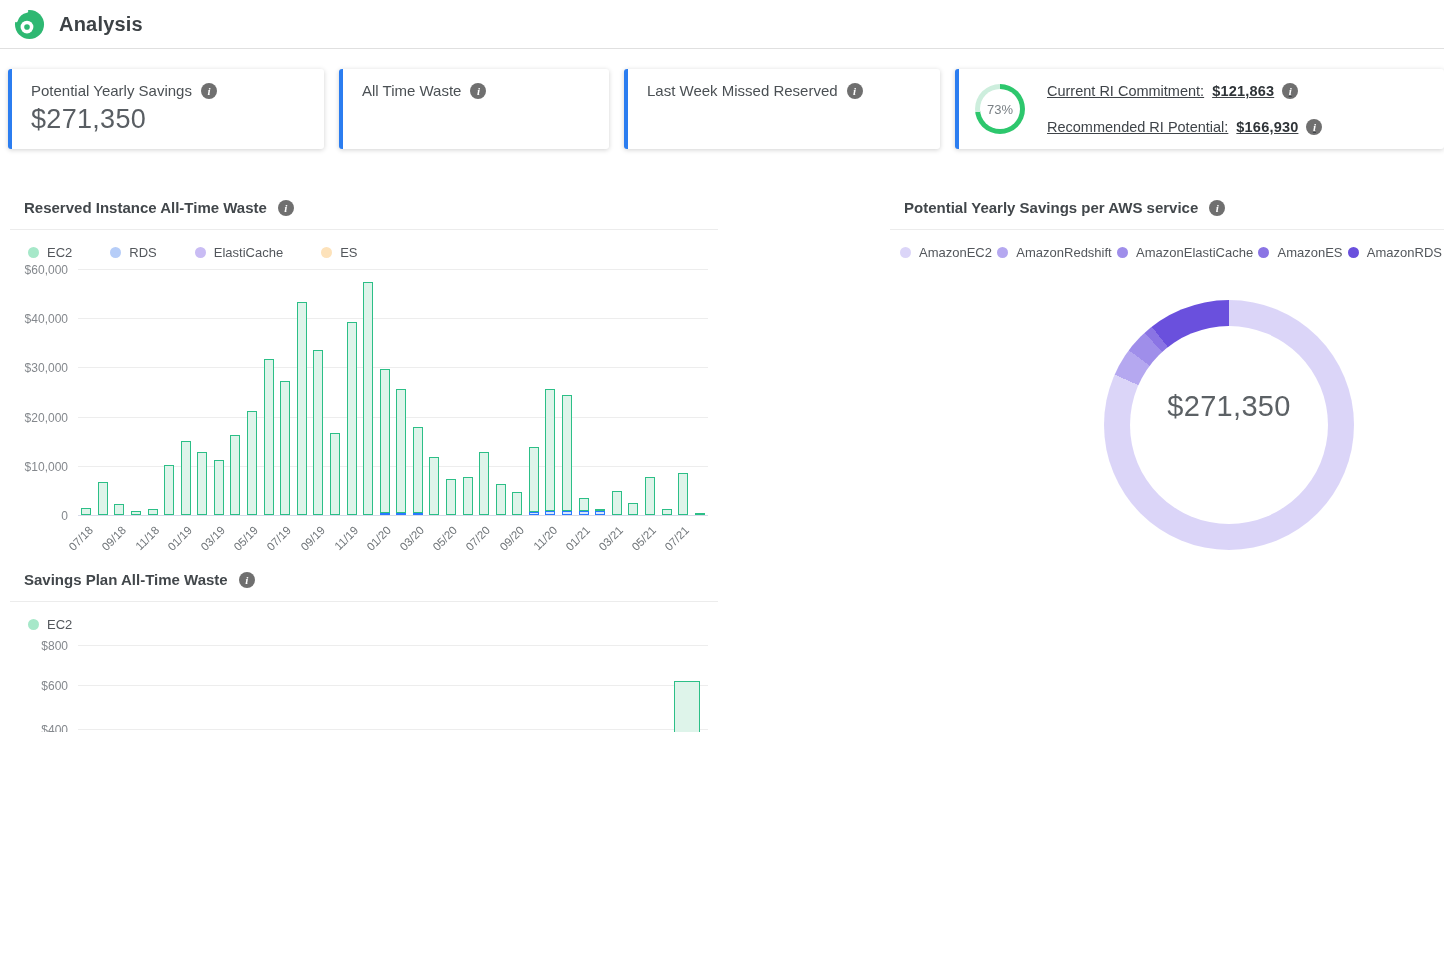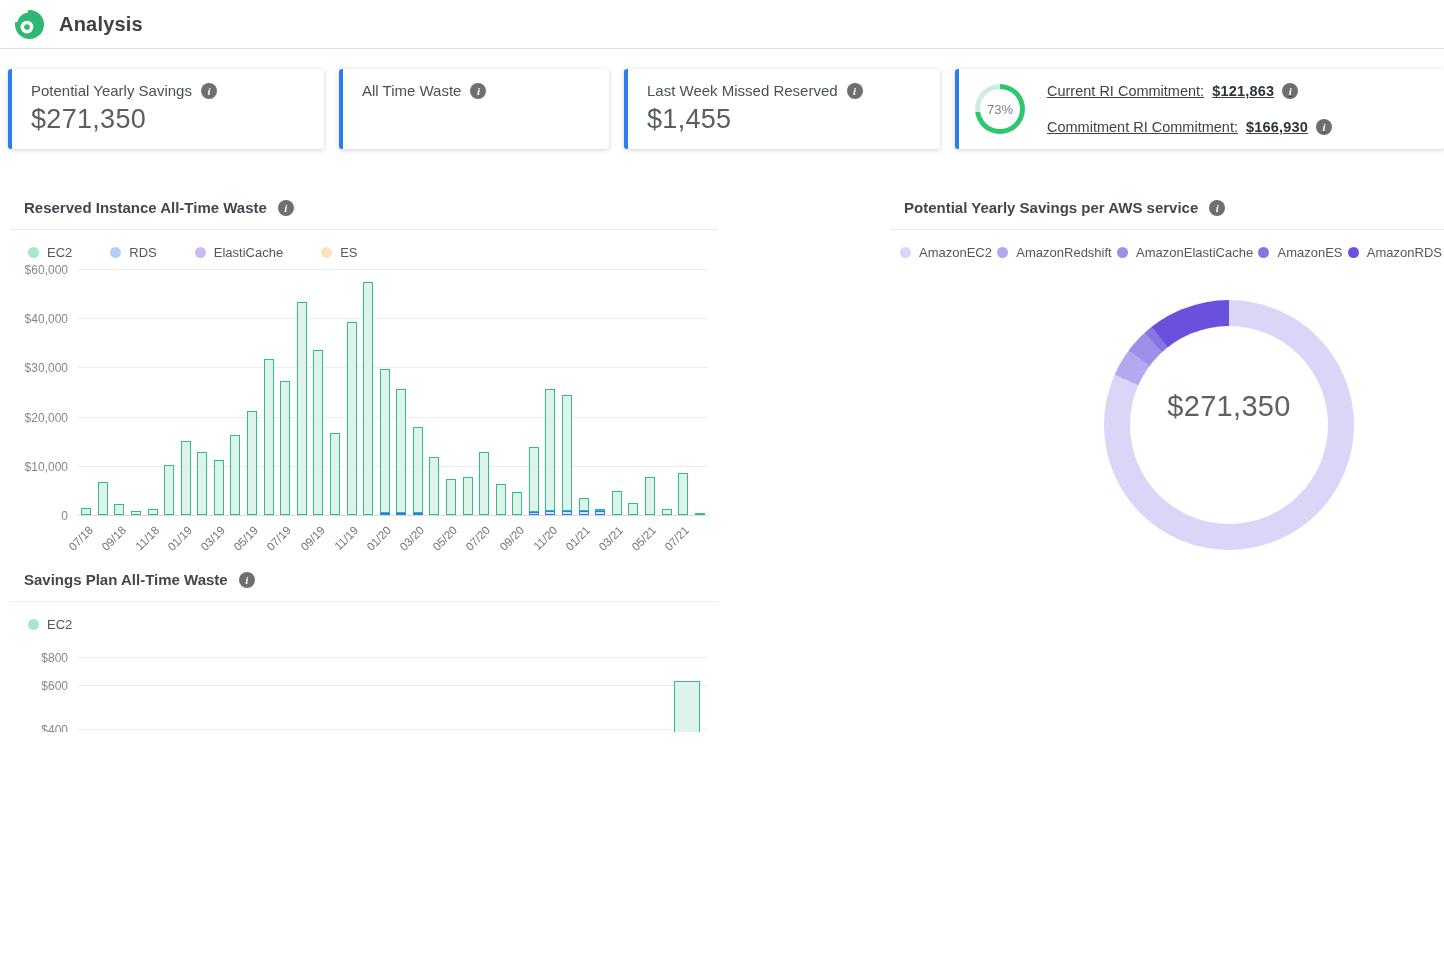--- a/index.html
+++ b/index.html
@@ -99,34 +99,33 @@
       <div class="card-label-row">
         <span>All Time Waste</span>
         <span class="info-icon">i</span>
       </div>
     </div>
     <div class="card card3">
       <div class="card-label-row">
         <span>Last Week Missed Reserved</span>
         <span class="info-icon">i</span>
       </div>
-      <div class="card-value">$1,455</div>
     </div>
     <div class="card card4">
       <div class="mini-ring" id="coverage-ring" style="background: conic-gradient(rgb(45, 199, 109) 0deg, rgb(45, 199, 109) 73%, rgb(205, 238, 221) 73%, rgb(205, 238, 221) 100%);">
         <span>73%</span>
       </div>
       <div class="ri-rows">
         <div class="ri-row">
           <span>Current RI Commitment:</span>
           <b>$121,863</b>
           <span class="info-icon">i</span>
         </div>
         <div class="ri-row">
-          <span>Commitment RI Commitment:</span>
+          <span>Recommended RI Potential:</span>
           <b>$166,930</b>
           <span class="info-icon">i</span>
         </div>
       </div>
     </div>
   </section>
 
   <main class="charts-main">
     <div class="col-left">
 
@@ -333,21 +332,21 @@
         <div class="divider"></div>
         <div class="legend" id="sp-legend">
             <div class="legend-item">
               <span class="legend-dot" style="background: rgb(166, 232, 201);"></span>
               <span>EC2</span>
             </div>
           </div>
         <div id="sp-chart">
           <div class="plot-wrap">
             <div class="plot" id="sp-plot">
-                <div class="gridline" style="top: 16px;">
+                <div class="gridline" style="top: 4px;">
                   <span class="ytick">$800</span>
                 </div>
                 <div class="gridline" style="top: 44.2px;">
                   <span class="ytick">$600</span>
                 </div>
                 <div class="gridline" style="top: 88.4px;">
                   <span class="ytick">$400</span>
                 </div>
                 <div class="gridline" style="top: 132.6px;">
                   <span class="ytick">$300</span>

